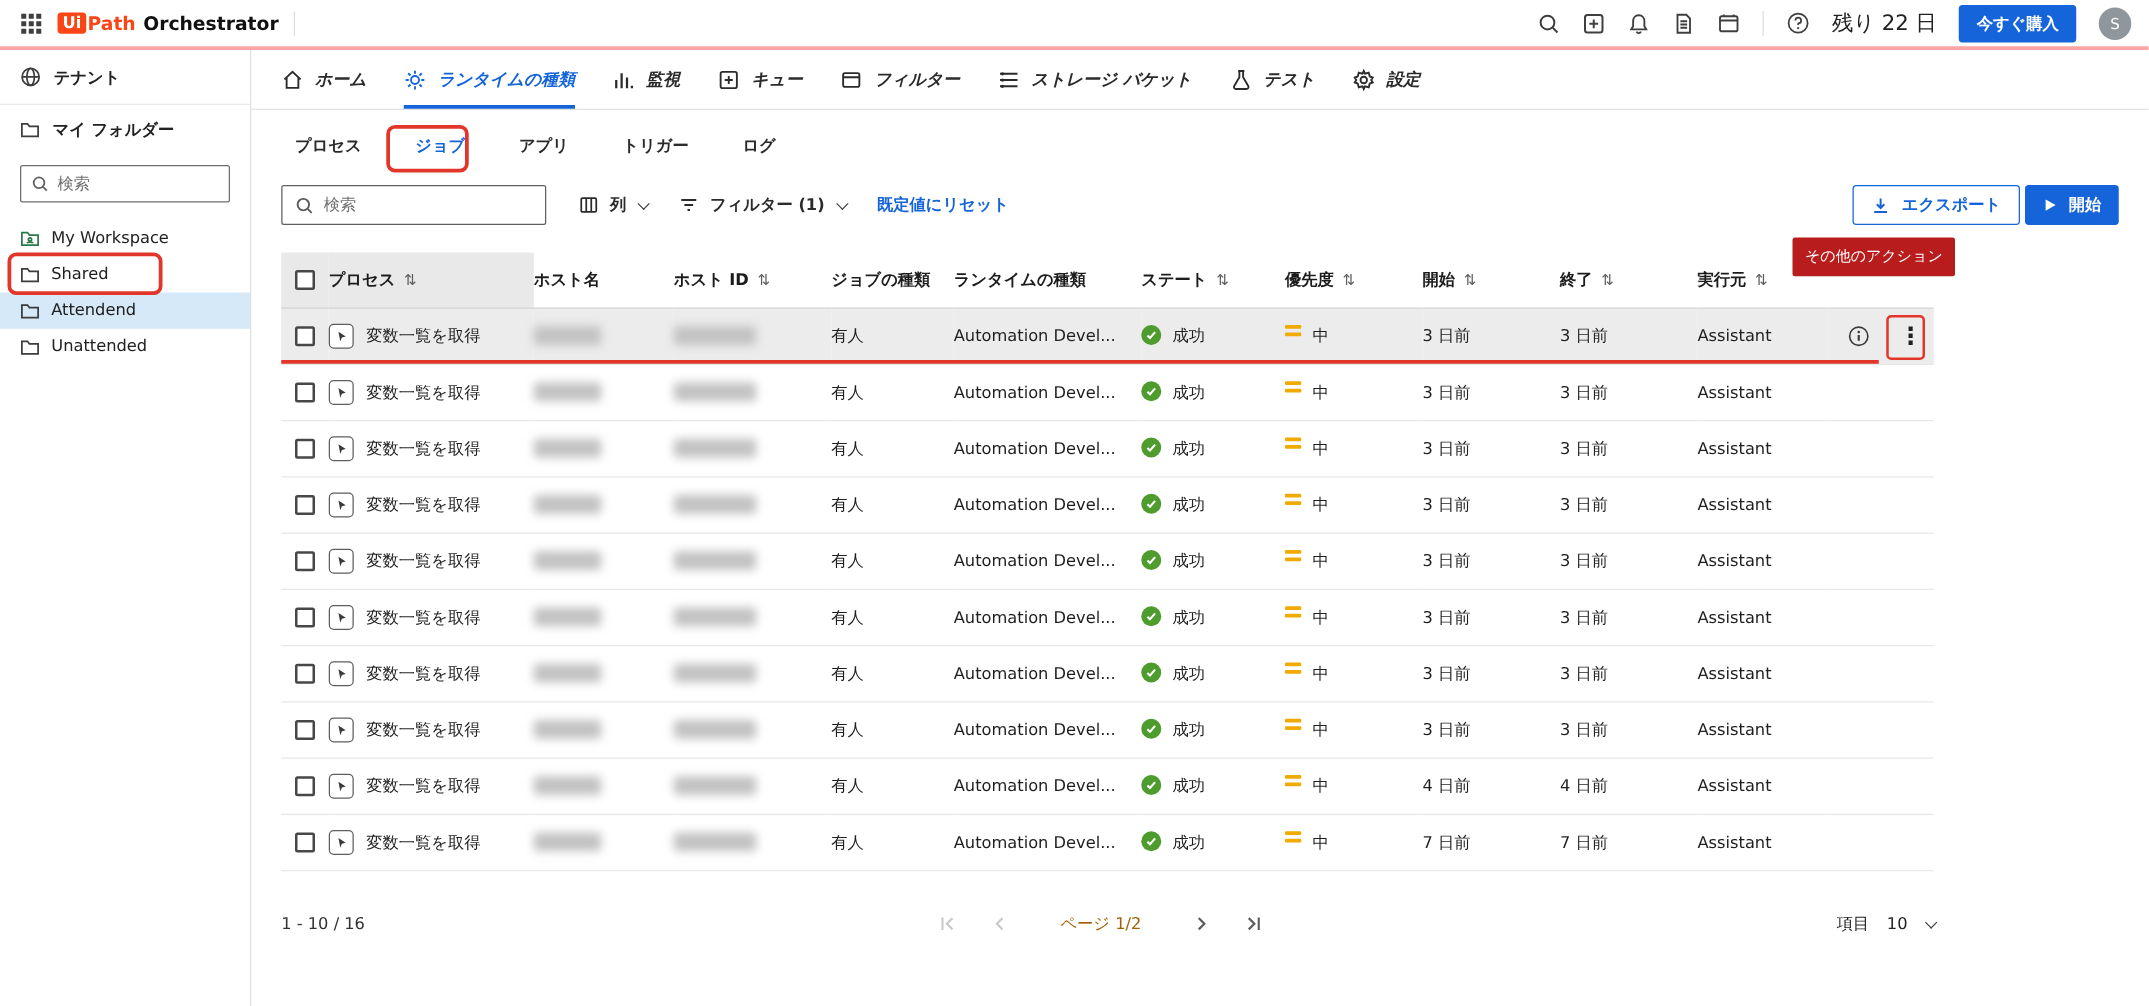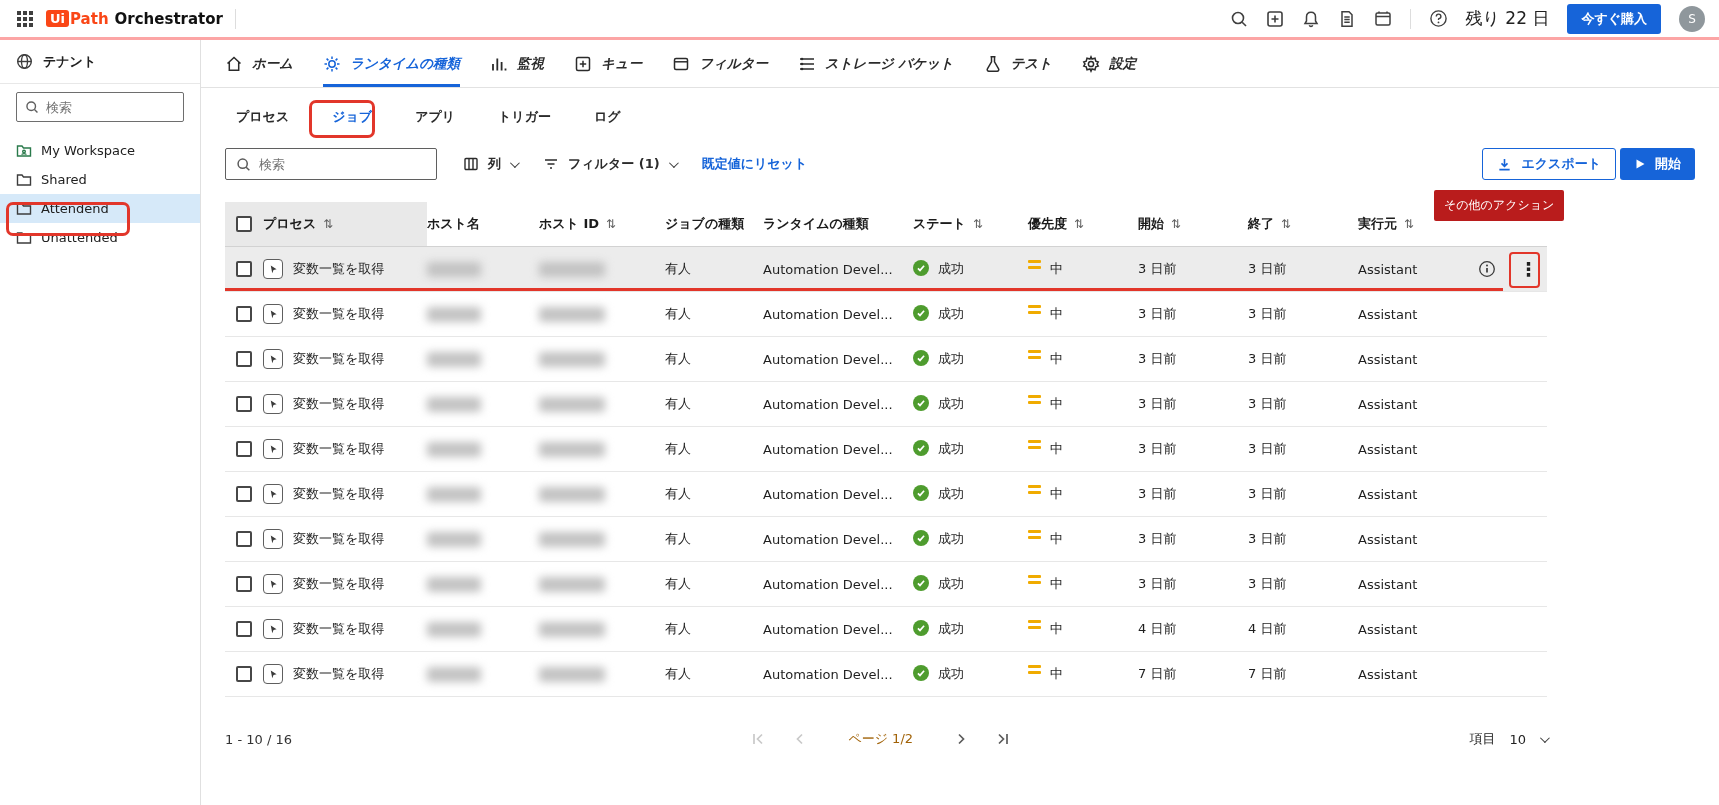--- a/index.html
+++ b/index.html
@@ -181,20 +181,28 @@
     <div class="side-row tenant-row">
       <span class="tb-icon">
         <svg width="17" height="17" viewBox="0 0 17 17" fill="none" stroke="#3d3d3d" stroke-width="1.4">
             <circle cx="8.5" cy="8.5" r="6.8"></circle>
             <ellipse cx="8.5" cy="8.5" rx="3" ry="6.8"></ellipse>
             <path d="M1.7 8.5 H15.3"></path>
           </svg>
       </span>
       <span>テナント</span>
     </div>
+    <div class="side-row folders-row">
+      <span class="folder-ic">
+        <svg width="16" height="16" viewBox="0 0 16 16" fill="none" stroke="#3d3d3d" stroke-width="1.4">
+            <path d="M1.5 3 H6 L7.5 5 H14.5 V13 H1.5 Z"></path>
+          </svg>
+      </span>
+      <span>マイ フォルダー</span>
+    </div>
     <div class="side-search">
       <span>
         <svg width="14" height="14" viewBox="0 0 18 18" fill="none" stroke="#5f5f5f" stroke-width="1.8">
             <circle cx="8" cy="8" r="5.5"></circle>
             <path d="M12.2 12.2 L16 16"></path>
           </svg>
       </span>
       <input type="text" placeholder="検索" style="">
     </div>
 

